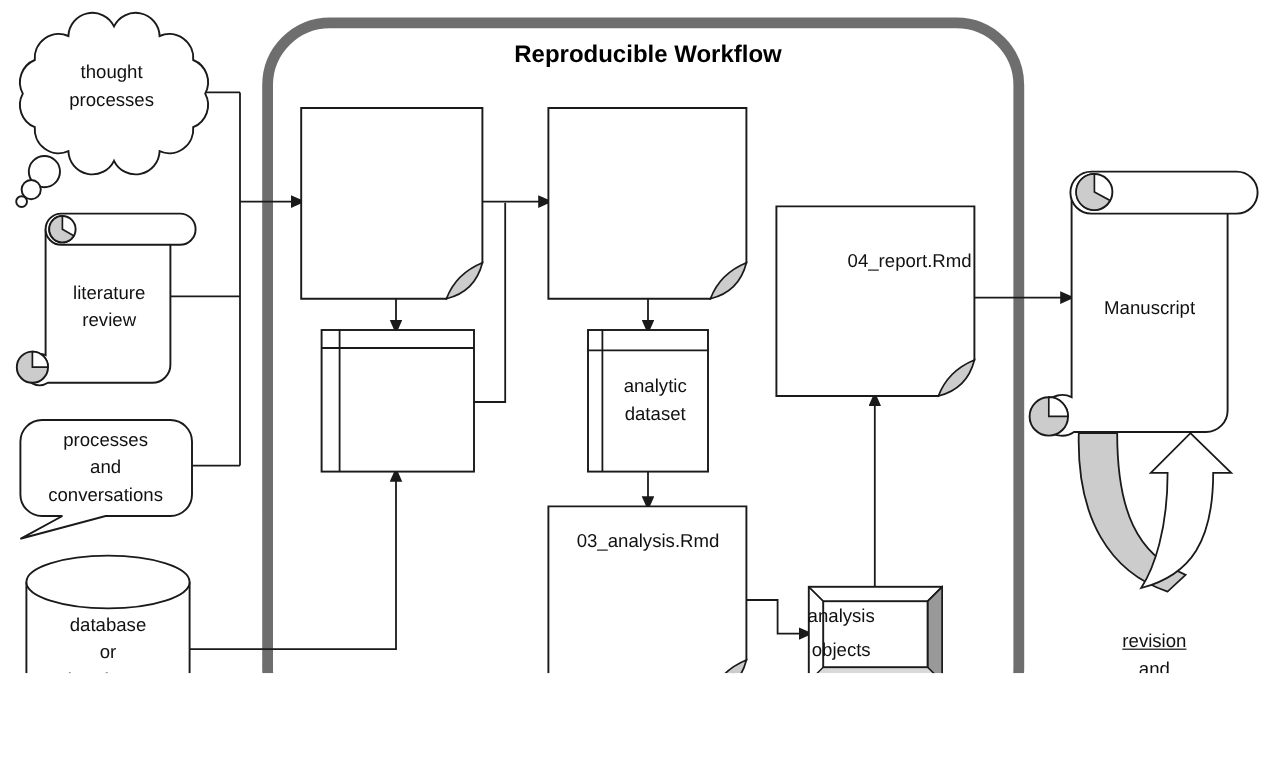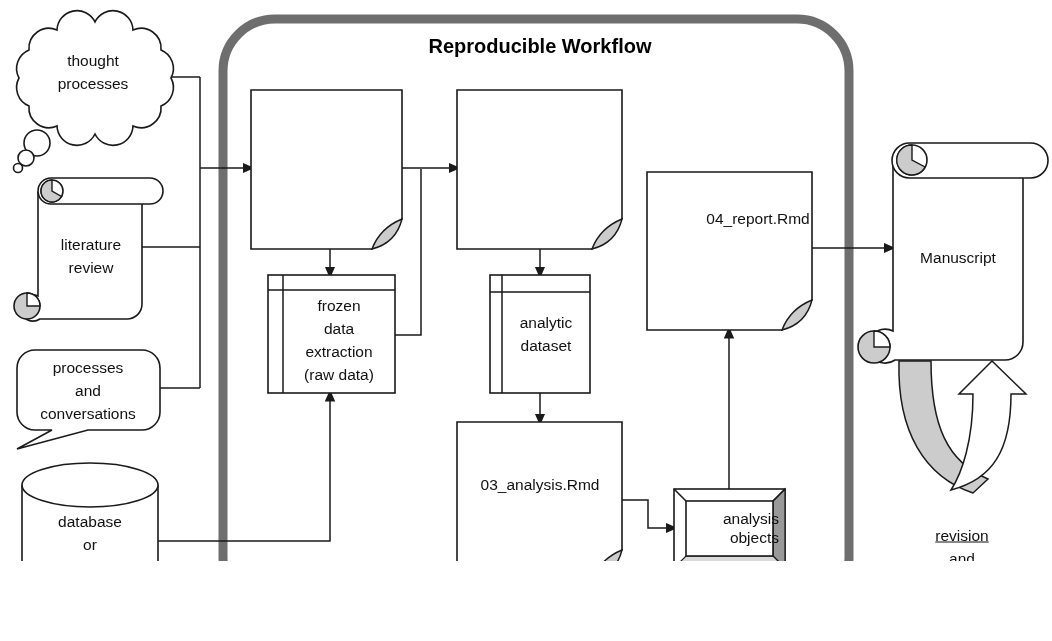--- a/index.html
+++ b/index.html
@@ -138,28 +138,24 @@
 processes</div>
   <div class="label" style="left:91px;top:256px;">literature
 review</div>
   <div class="label" style="left:88px;top:390px;">processes
 and
 conversations</div>
   <div class="label" style="left:90px;top:544px;">database
 or
 data frozen</div>
 
-  <div class="label" style="left:339px;top:340px;">frozen
-data
-extraction
-(raw data)</div>
   <div class="label" style="left:546px;top:334px;">analytic
 dataset</div>
-  <div class="label" style="left:540px;top:484px;">03_analysis.Rmd</div>
-  <div class="label" style="line-height:19px;left:751px;top:528px;text-align:right;">analysis
+  <div class="label" style="left:540px;top:451px;">03_analysis.Rmd</div>
+  <div class="label" style="line-height:29px;left:701px;top:528px;">analysis
 objects</div>
   <div class="label" style="left:730px;top:218px;margin-left:28px;">04_report.Rmd</div>
 
   <div class="label" style="left:958px;top:257px;">Manuscript</div>
   <div class="label" style="left:962px;top:558px;text-decoration:underline;">revision
 and
 review</div>
 
 </div>
 

